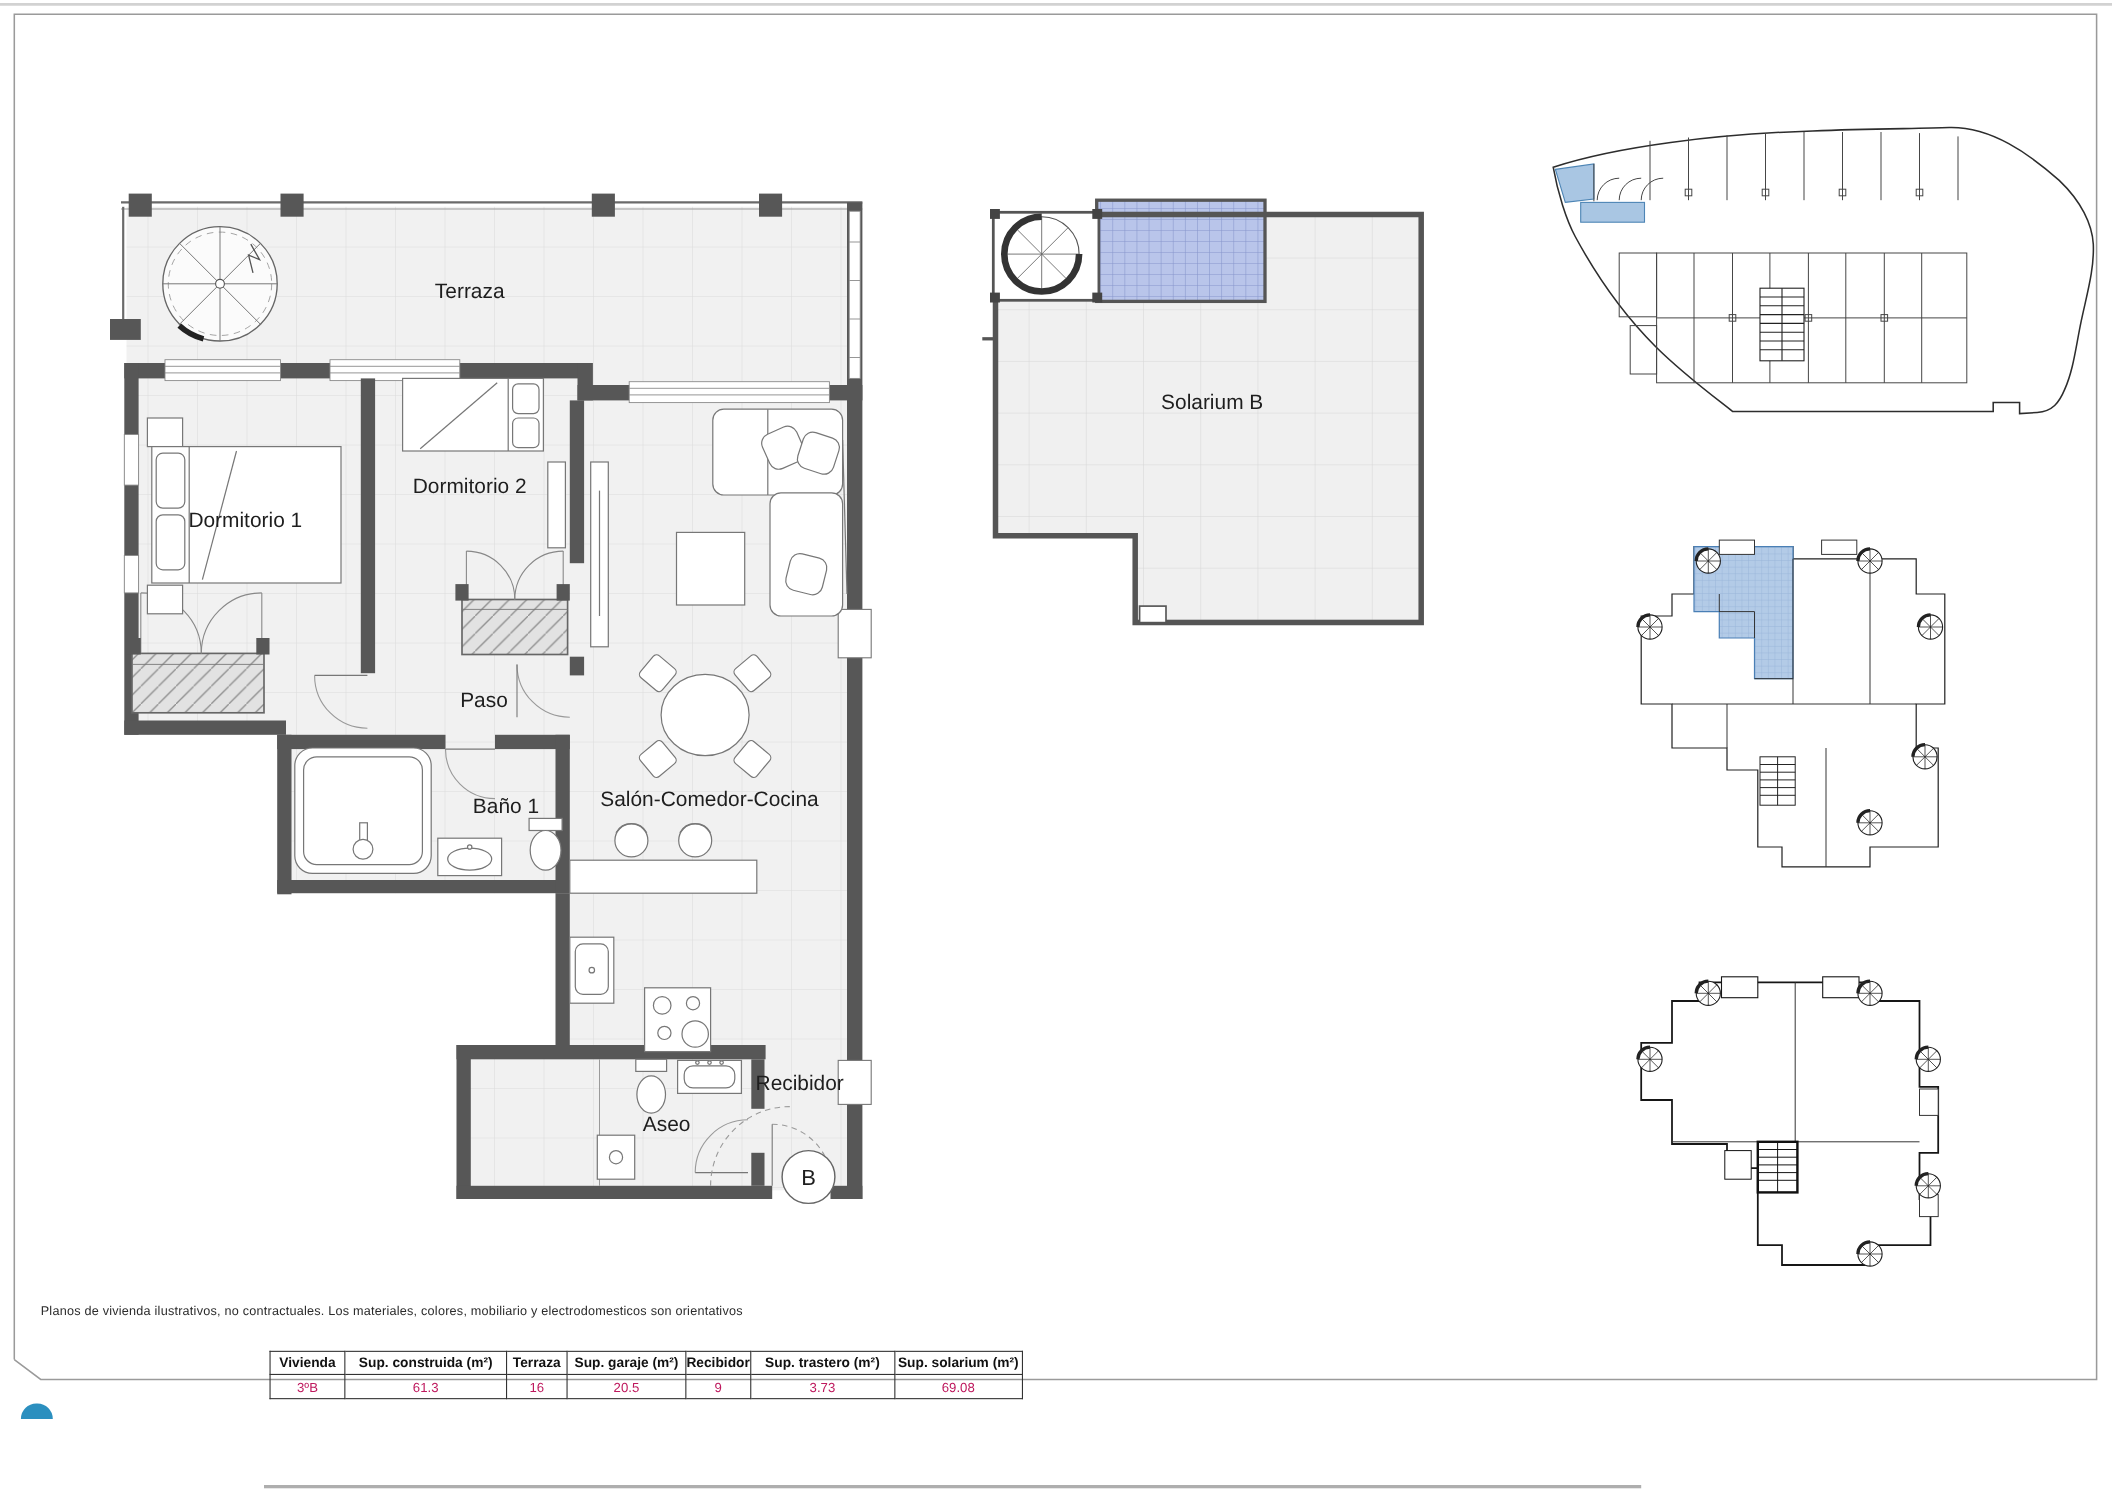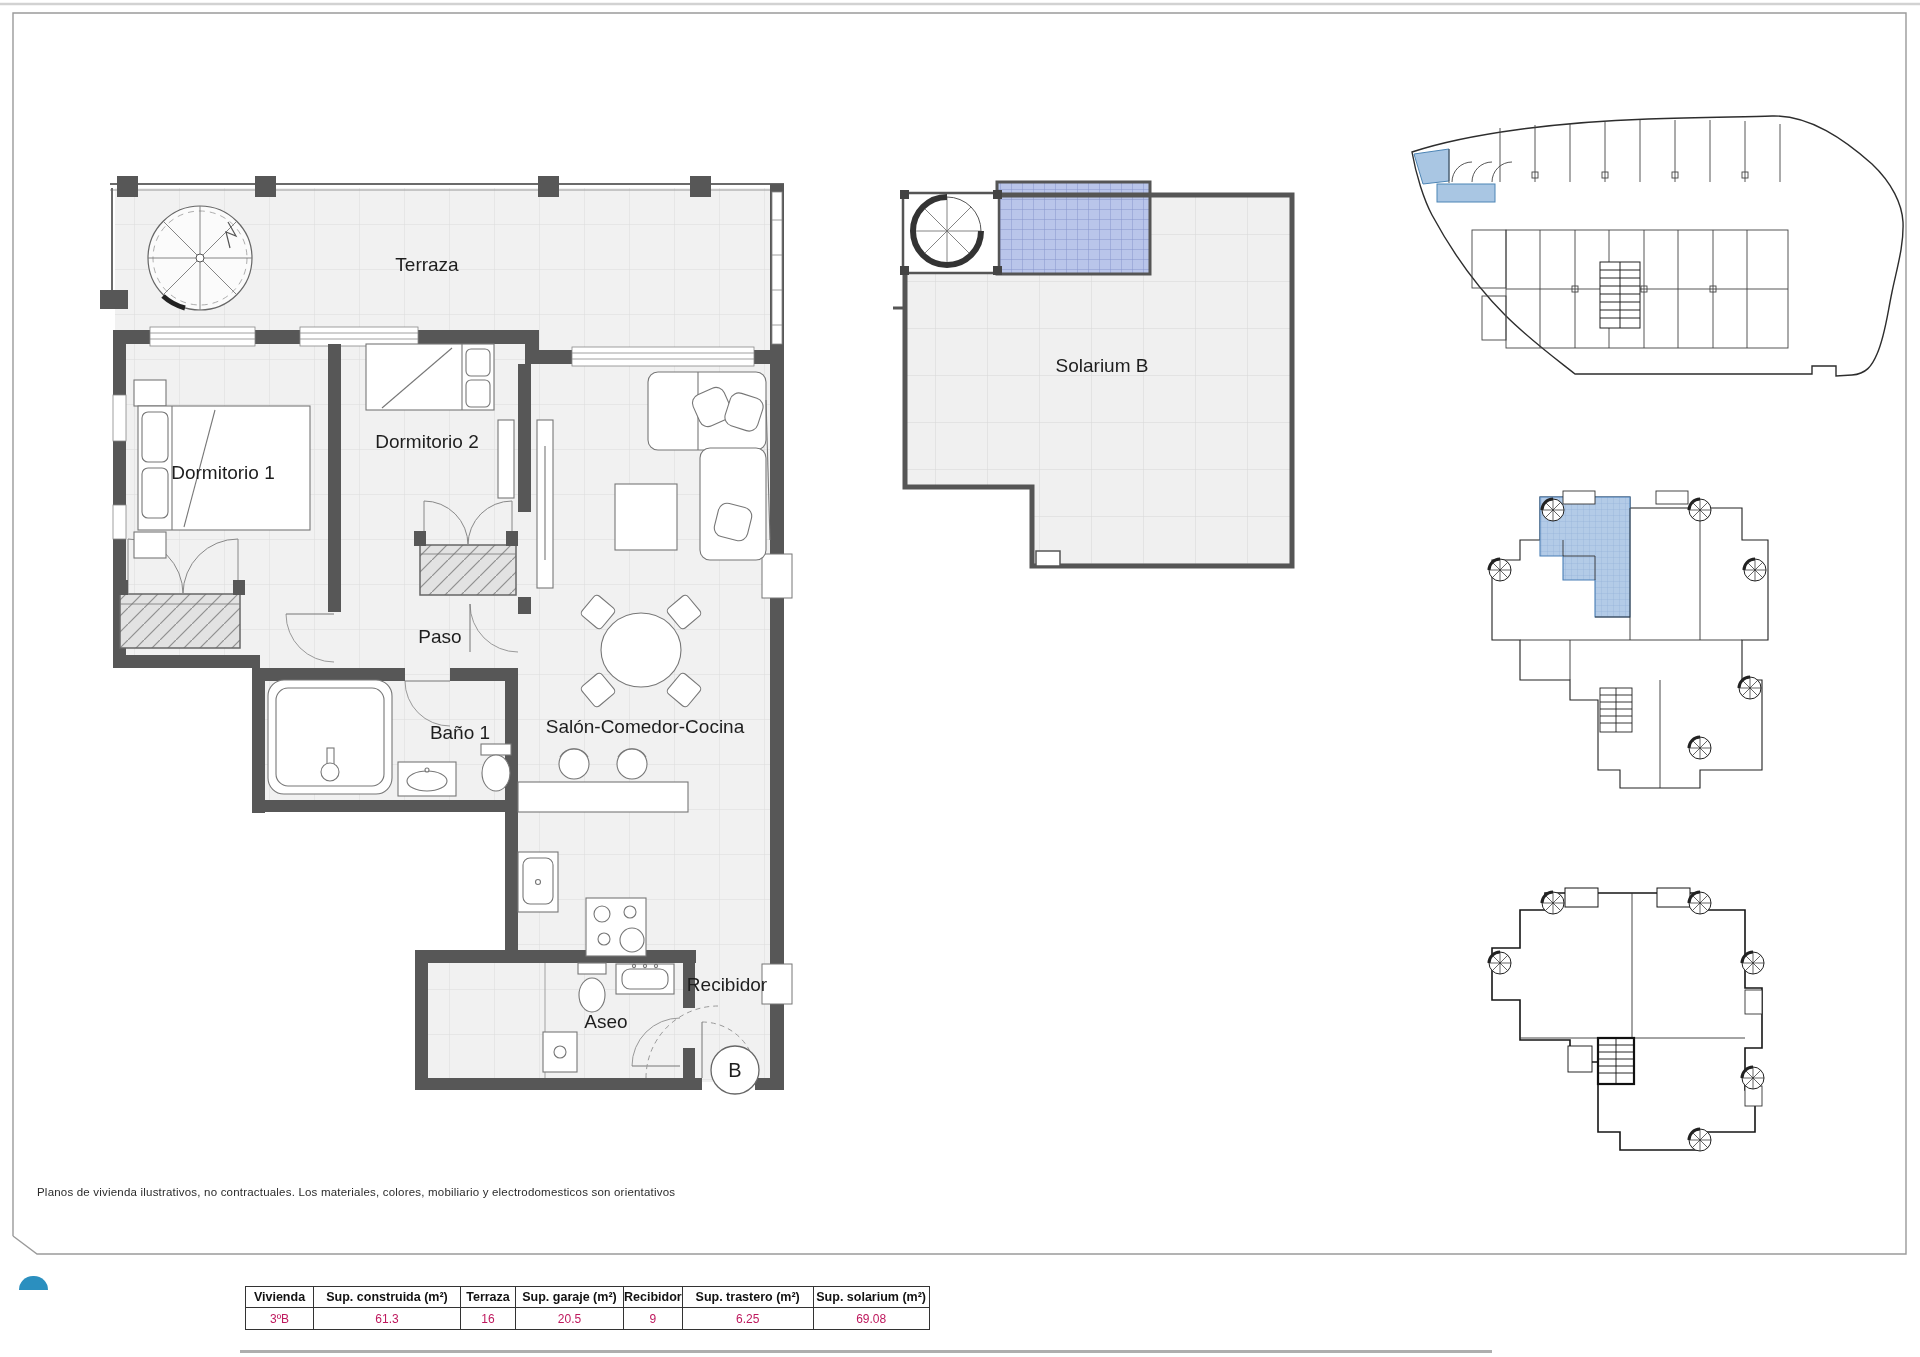--- a/index.html
+++ b/index.html
@@ -6,21 +6,21 @@
   .page{position:relative;width:1920px;height:1357px;background:#ffffff;overflow:hidden;
         font-family:"Liberation Sans", sans-serif;}
   .plan-svg{position:absolute;left:0;top:0;width:1920px;height:1357px;}
   .room-label{font-family:"Liberation Sans", sans-serif;font-size:19px;fill:#1e1e1e;}
   .small-label{font-family:"Liberation Sans", sans-serif;font-size:20px;fill:#1e1e1e;}
   .footer-note{position:absolute;left:37px;top:1186px;font-size:11.5px;color:#2b2b2b;
                letter-spacing:0.2px;}
   .logo-dome{position:absolute;left:19px;top:1276px;width:29px;height:14px;
              border-radius:15px 15px 0 0;background:#2b8fbf;}
   .bottom-rule{position:absolute;left:240px;top:1350px;width:1252px;height:3px;background:#aeaeae;}
-  table.summary{position:absolute;left:245px;top:1286px;border-collapse:collapse;
+  table.summary{position:absolute;left:245px;top:1228px;border-collapse:collapse;
                 table-layout:fixed;font-family:"Liberation Sans", sans-serif;}
   table.summary th, table.summary td{border:1.6px solid #333;text-align:center;
                 padding:0;height:20px;overflow:hidden;white-space:nowrap;}
   table.summary th{font-size:12.5px;font-weight:bold;color:#111;}
   table.summary td{font-size:12px;color:#be185d;height:21px;}
 </style>
 </head>
 <body>
 
 <div class="page">
@@ -385,21 +385,21 @@
       <th>Sup. solarium (m²)</th>
     </tr>
   </thead>
   <tbody>
     <tr>
       <td>3ºB</td>
       <td>61.3</td>
       <td>16</td>
       <td>20.5</td>
       <td>9</td>
-      <td>6.25</td>
+      <td>3.73</td>
       <td>69.08</td>
     </tr>
   </tbody>
 </table>
 
 <div class="bottom-rule"></div>
 
 </div>
 
 </body></html>

